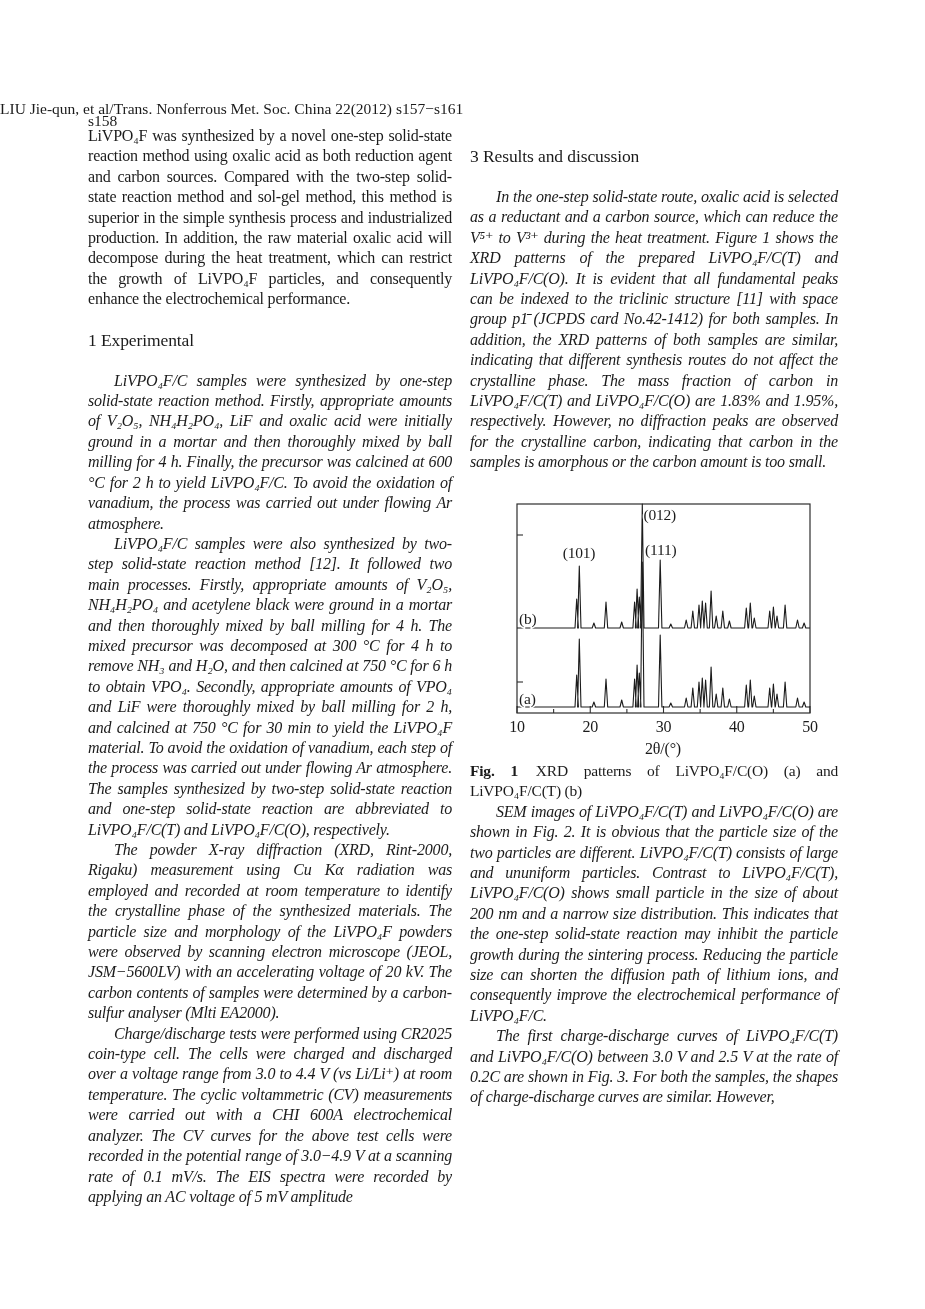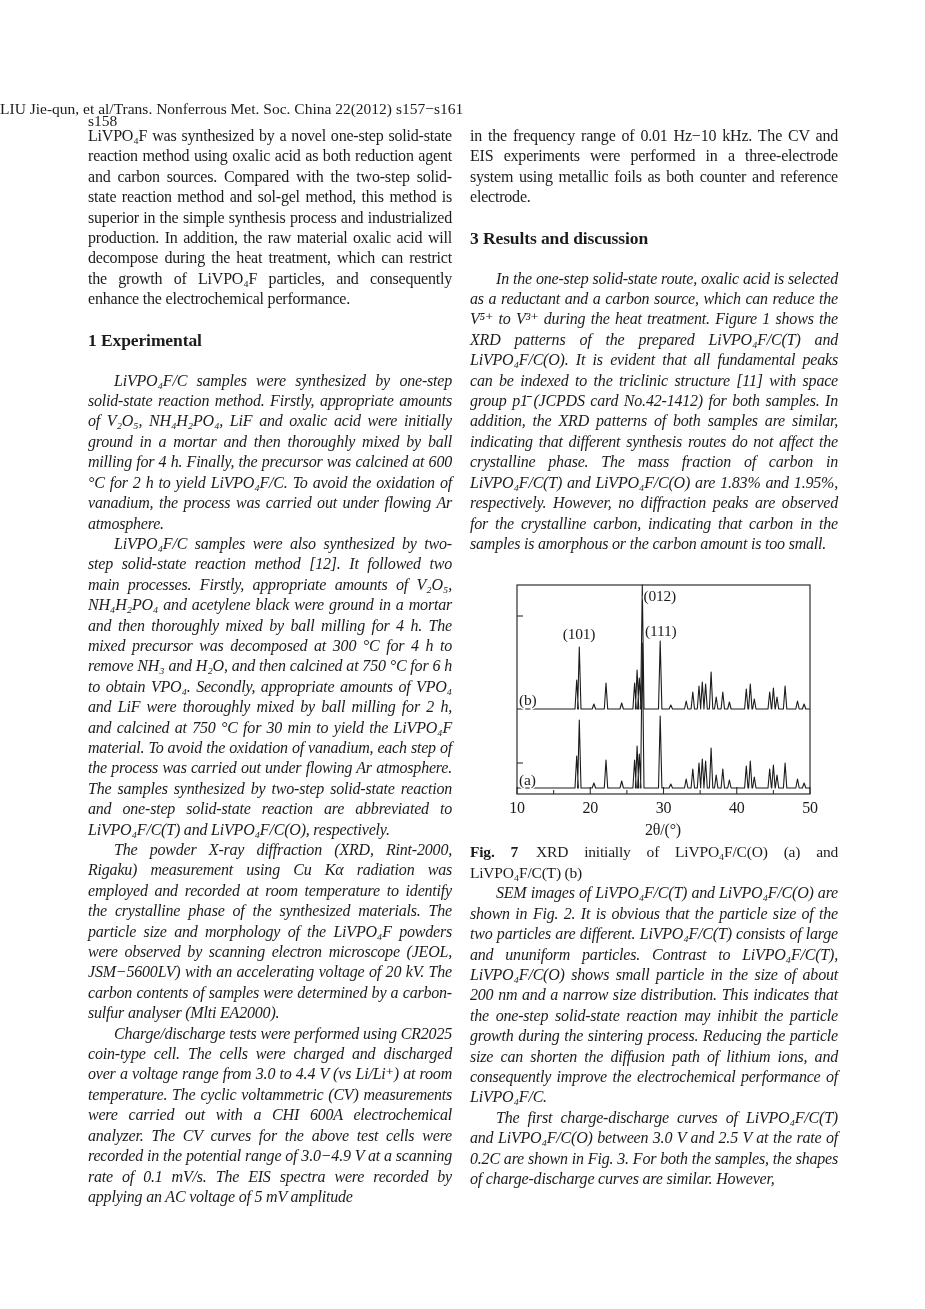--- a/index.html
+++ b/index.html
@@ -6,21 +6,21 @@
   #page{position:relative;width:925px;height:1309px;background:#ffffff;
         font-family:"Liberation Serif","DejaVu Serif",serif;color:#1b1b1b;overflow:hidden;}
   .runhead{position:absolute;top:100px;left:0;width:925px;height:22px;font-size:15.5px;}
   .pageno{position:absolute;left:88px;top:12px;}
   .runtitle{position:absolute;left:0;top:0;width:100%;text-align:left;}
   .col{position:absolute;top:126px;text-align:justify;font-size:16px;line-height:20.4px;letter-spacing:-0.2px;}
   #col-left{left:88px;width:364px;}
   #col-right{left:470px;width:368px;}
   .col p{margin:0;}
   .col p.ind{text-indent:26px;font-style:italic;}
-  h2.sec{font-size:17.5px;line-height:22px;margin:19px 0 20px 0;font-weight:bold;letter-spacing:-0.1px;}
+  h2.sec{font-size:17.5px;line-height:22px;margin:19px 0 20px 0;font-weight:normal;letter-spacing:-0.1px;}
   .figure{position:relative;width:368px;height:272px;margin-top:16px;}
   .figure svg{position:absolute;left:0;top:0;}
   .xrd-frame{fill:none;stroke:#2e2e2e;stroke-width:1.2;}
   .tick{stroke:#2e2e2e;stroke-width:1.1;}
   .trace{fill:none;stroke:#1c1c1c;stroke-width:1.1;stroke-linejoin:round;}
   .svgtext{font-family:"Liberation Serif","DejaVu Serif",serif;fill:#1b1b1b;
            paint-order:stroke;stroke:#ffffff;stroke-width:3px;}
   .ticklab{font-size:16px;}
   .peaklab{font-size:15.5px;}
   .serieslab{font-size:15.5px;}
@@ -42,21 +42,20 @@
   <div class="col" id="col-left">
     <p>LiVPO₄F was synthesized by a novel one-step solid-state reaction method using oxalic acid as both reduction agent and carbon sources. Compared with the two-step solid-state reaction method and sol-gel method, this method is superior in the simple synthesis process and industrialized production. In addition, the raw material oxalic acid will decompose during the heat treatment, which can restrict the growth of LiVPO₄F particles, and consequently enhance the electrochemical performance.</p>
     <h2 class="sec">1 Experimental</h2>
     <p class="ind">LiVPO₄F/C samples were synthesized by one-step solid-state reaction method. Firstly, appropriate amounts of V₂O₅, NH₄H₂PO₄, LiF and oxalic acid were initially ground in a mortar and then thoroughly mixed by ball milling for 4 h. Finally, the precursor was calcined at 600 °C for 2 h to yield LiVPO₄F/C. To avoid the oxidation of vanadium, the process was carried out under flowing Ar atmosphere.</p>
     <p class="ind">LiVPO₄F/C samples were also synthesized by two-step solid-state reaction method [12]. It followed two main processes. Firstly, appropriate amounts of V₂O₅, NH₄H₂PO₄ and acetylene black were ground in a mortar and then thoroughly mixed by ball milling for 4 h. The mixed precursor was decomposed at 300 °C for 4 h to remove NH₃ and H₂O, and then calcined at 750 °C for 6 h to obtain VPO₄. Secondly, appropriate amounts of VPO₄ and LiF were thoroughly mixed by ball milling for 2 h, and calcined at 750 °C for 30 min to yield the LiVPO₄F material. To avoid the oxidation of vanadium, each step of the process was carried out under flowing Ar atmosphere. The samples synthesized by two-step solid-state reaction and one-step solid-state reaction are abbreviated to LiVPO₄F/C(T) and LiVPO₄F/C(O), respectively.</p>
     <p class="ind">The powder X-ray diffraction (XRD, Rint-2000, Rigaku) measurement using Cu Kα radiation was employed and recorded at room temperature to identify the crystalline phase of the synthesized materials. The particle size and morphology of the LiVPO₄F powders were observed by scanning electron microscope (JEOL, JSM−5600LV) with an accelerating voltage of 20 kV. The carbon contents of samples were determined by a carbon-sulfur analyser (Mlti EA2000).</p>
     <p class="ind">Charge/discharge tests were performed using CR2025 coin-type cell. The cells were charged and discharged over a voltage range from 3.0 to 4.4 V (vs Li/Li⁺) at room temperature. The cyclic voltammetric (CV) measurements were carried out with a CHI 600A electrochemical analyzer. The CV curves for the above test cells were recorded in the potential range of 3.0−4.9 V at a scanning rate of 0.1 mV/s. The EIS spectra were recorded by applying an AC voltage of 5 mV amplitude</p>
   </div>
 
   <div class="col" id="col-right">
-    <p>in the frequency range of 0.01 Hz−10 kHz. The CV and EIS experiments were performed in a three-electrode system using metallic foils as both counter and reference electrode.</p>
     <h2 class="sec">3 Results and discussion</h2>
     <p class="ind">In the one-step solid-state route, oxalic acid is selected as a reductant and a carbon source, which can reduce the V⁵⁺ to V³⁺ during the heat treatment. Figure 1 shows the XRD patterns of the prepared LiVPO₄F/C(T) and LiVPO₄F/C(O). It is evident that all fundamental peaks can be indexed to the triclinic structure [11] with space group p1̄ (JCPDS card No.42-1412) for both samples. In addition, the XRD patterns of both samples are similar, indicating that different synthesis routes do not affect the crystalline phase. The mass fraction of carbon in LiVPO₄F/C(T) and LiVPO₄F/C(O) are 1.83% and 1.95%, respectively. However, no diffraction peaks are observed for the crystalline carbon, indicating that carbon in the samples is amorphous or the carbon amount is too small.</p>
 
     <div class="figure">
       <svg width="368" height="272" viewBox="0 0 368 272">
         <rect class="xrd-frame" x="47" y="15" width="293" height="209"></rect>
         <g id="xticks">
             <line x1="47" x2="47" y1="224" y2="217" class="tick"></line>
             <line x1="120.25" x2="120.25" y1="224" y2="217" class="tick"></line>
             <line x1="193.5" x2="193.5" y1="224" y2="217" class="tick"></line>
@@ -81,21 +80,21 @@
         <text class="svgtext ticklab" x="47" y="243" text-anchor="middle">10</text>
         <text class="svgtext ticklab" x="120.25" y="243" text-anchor="middle">20</text>
         <text class="svgtext ticklab" x="193.5" y="243" text-anchor="middle">30</text>
         <text class="svgtext ticklab" x="266.75" y="243" text-anchor="middle">40</text>
         <text class="svgtext ticklab" x="340" y="243" text-anchor="middle">50</text>
         <text class="svgtext axislab" x="193" y="265" text-anchor="middle">2θ/(°)</text>
       </svg>
     </div>
 
     <p class="caption">
-      <span class="cap-label">Fig. 7</span>
-      <span>XRD initially of LiVPO₄F/C(O) (a) and LiVPO₄F/C(T) (b)</span>
+      <span class="cap-label">Fig. 1</span>
+      <span>XRD patterns of LiVPO₄F/C(O) (a) and LiVPO₄F/C(T) (b)</span>
     </p>
 
     <p class="ind after-fig">SEM images of LiVPO₄F/C(T) and LiVPO₄F/C(O) are shown in Fig. 2. It is obvious that the particle size of the two particles are different. LiVPO₄F/C(T) consists of large and ununiform particles. Contrast to LiVPO₄F/C(T), LiVPO₄F/C(O) shows small particle in the size of about 200 nm and a narrow size distribution. This indicates that the one-step solid-state reaction may inhibit the particle growth during the sintering process. Reducing the particle size can shorten the diffusion path of lithium ions, and consequently improve the electrochemical performance of LiVPO₄F/C.</p>
     <p class="ind">The first charge-discharge curves of LiVPO₄F/C(T) and LiVPO₄F/C(O) between 3.0 V and 2.5 V at the rate of 0.2C are shown in Fig. 3. For both the samples, the shapes of charge-discharge curves are similar. However,</p>
   </div>
 
 </div>
 
 </body></html>

